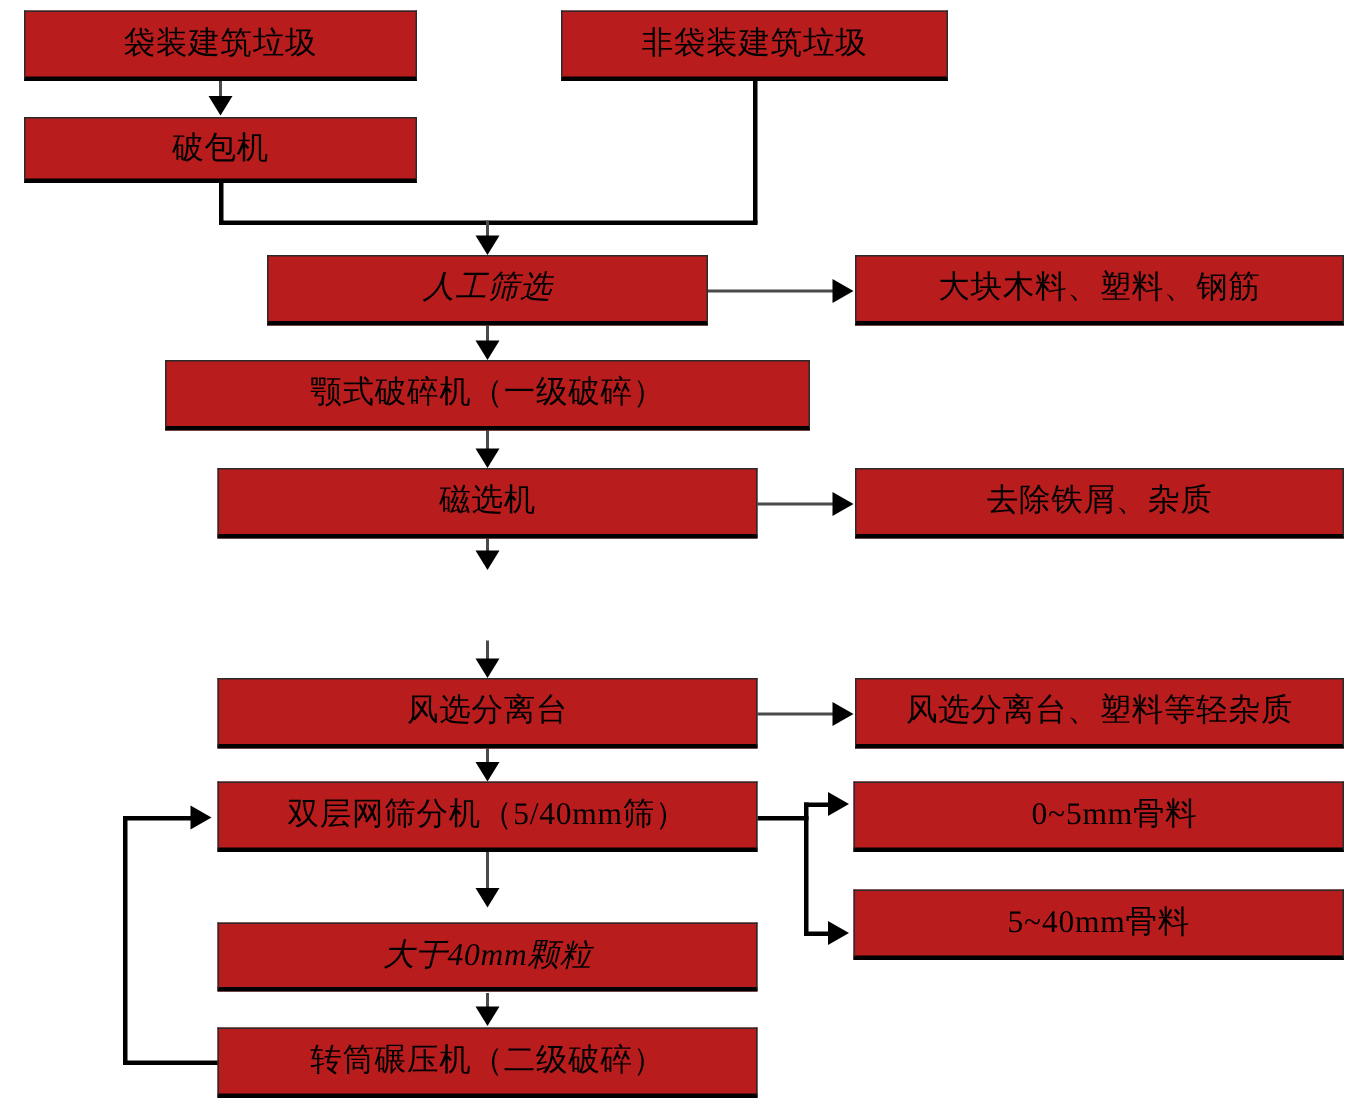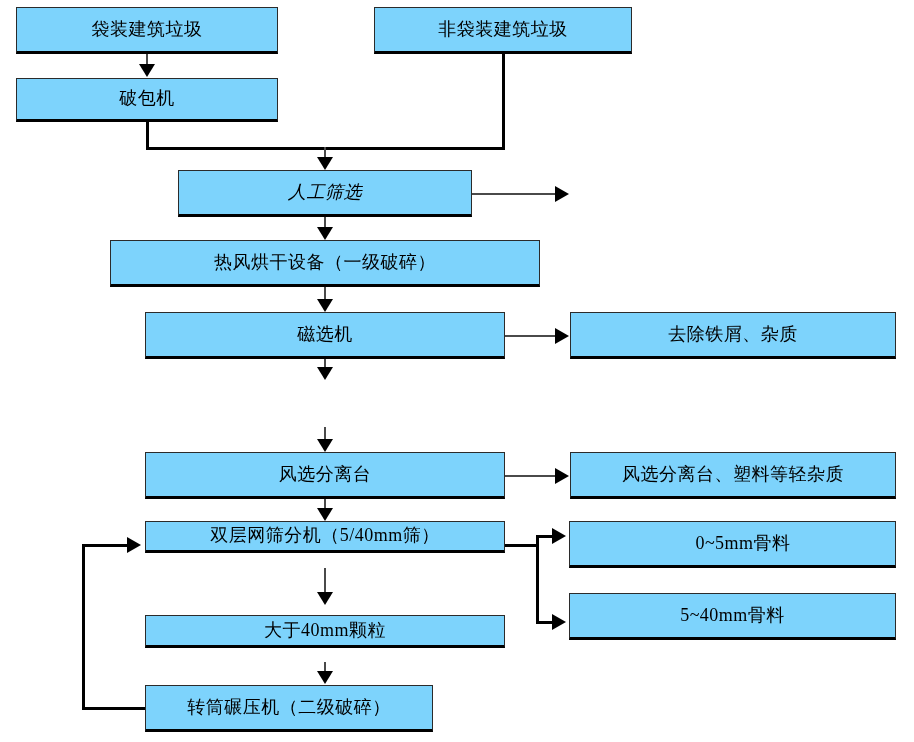--- a/index.html
+++ b/index.html
@@ -17,27 +17,27 @@
     height: 742px;
     background: #ffffff;
     overflow: hidden;
   }
   .node {
     position: absolute;
     box-sizing: border-box;
     border: 1px solid #2b2b2b;
     border-bottom-width: 3px;
     border-bottom-color: #000000;
-    background: #7dd3fc;
+    background: #b91c1c;
     display: flex;
     align-items: center;
     justify-content: center;
     color: #000000;
     font-family: "Liberation Serif", "DejaVu Serif", serif;
-    font-size: 18px;
+    font-size: 21px;
     line-height: 1;
     letter-spacing: 0.5px;
     white-space: nowrap;
     z-index: 3;
   }
   .node .label {
     display: inline-block;
     padding-bottom: 2px;
   }
   
@@ -92,59 +92,62 @@
   </div>
 
   <div class="node" style="left:16px; top:78px; width:262px; height:44px;">
     <span class="label">破包机</span>
   </div>
 
   <div class="node" style="left:178px; top:170px; width:294px; height:47px;font-style:italic;">
     <span class="label">人工筛选</span>
   </div>
 
+  <div class="node" style="left:570px; top:170px; width:326px; height:47px;">
+    <span class="label">大块木料、塑料、钢筋</span>
+  </div>
 
   <div class="node" style="left:110px; top:240px; width:430px; height:47px;">
-    <span class="label">热风烘干设备（一级破碎）</span>
+    <span class="label">颚式破碎机（一级破碎）</span>
   </div>
 
   <div class="node" style="left:570px; top:312px; width:326px; height:47px;">
     <span class="label">去除铁屑、杂质</span>
   </div>
 
   <div class="node" style="left:145px; top:312px; width:360px; height:47px;">
     <span class="label">磁选机</span>
   </div>
 
 
   <div class="node" style="left:145px; top:452px; width:360px; height:47px;">
     <span class="label">风选分离台</span>
   </div>
 
   <div class="node" style="left:570px; top:452px; width:326px; height:47px;">
     <span class="label">风选分离台、塑料等轻杂质</span>
   </div>
 
-  <div class="node" style="left:145px; top:521px; width:360px; height:32px;">
+  <div class="node" style="left:145px; top:521px; width:360px; height:47px;">
     <span class="label">双层网筛分机（5/40mm筛）</span>
   </div>
 
   <div class="node" style="left:569px; top:521px; width:327px; height:47px;padding-left:21px;">
     <span class="label">0~5mm骨料</span>
   </div>
 
   <div class="node" style="left:569px; top:593px; width:327px; height:47px;">
     <span class="label">5~40mm骨料</span>
   </div>
 
-  <div class="node" style="left:145px; top:615px; width:360px; height:33px;">
+  <div class="node" style="left:145px; top:615px; width:360px; height:46px;font-style:italic;">
     <span class="label">大于40mm颗粒</span>
   </div>
 
-  <div class="node" style="left:145px; top:685px; width:288px; height:47px;">
+  <div class="node" style="left:145px; top:685px; width:360px; height:47px;">
     <span class="label">转筒碾压机（二级破碎）</span>
   </div>
 
   <div class="vline" style="left:146px; top:54px; height:15px;"></div>
   <div class="arrow-down" style="left:139px; top:64px;"></div>
 
   <div class="vline thick" style="left:146px; top:122px; height:27px;"></div>
 
   <div class="vline thick" style="left:502px; top:54px; height:95px;"></div>
 

